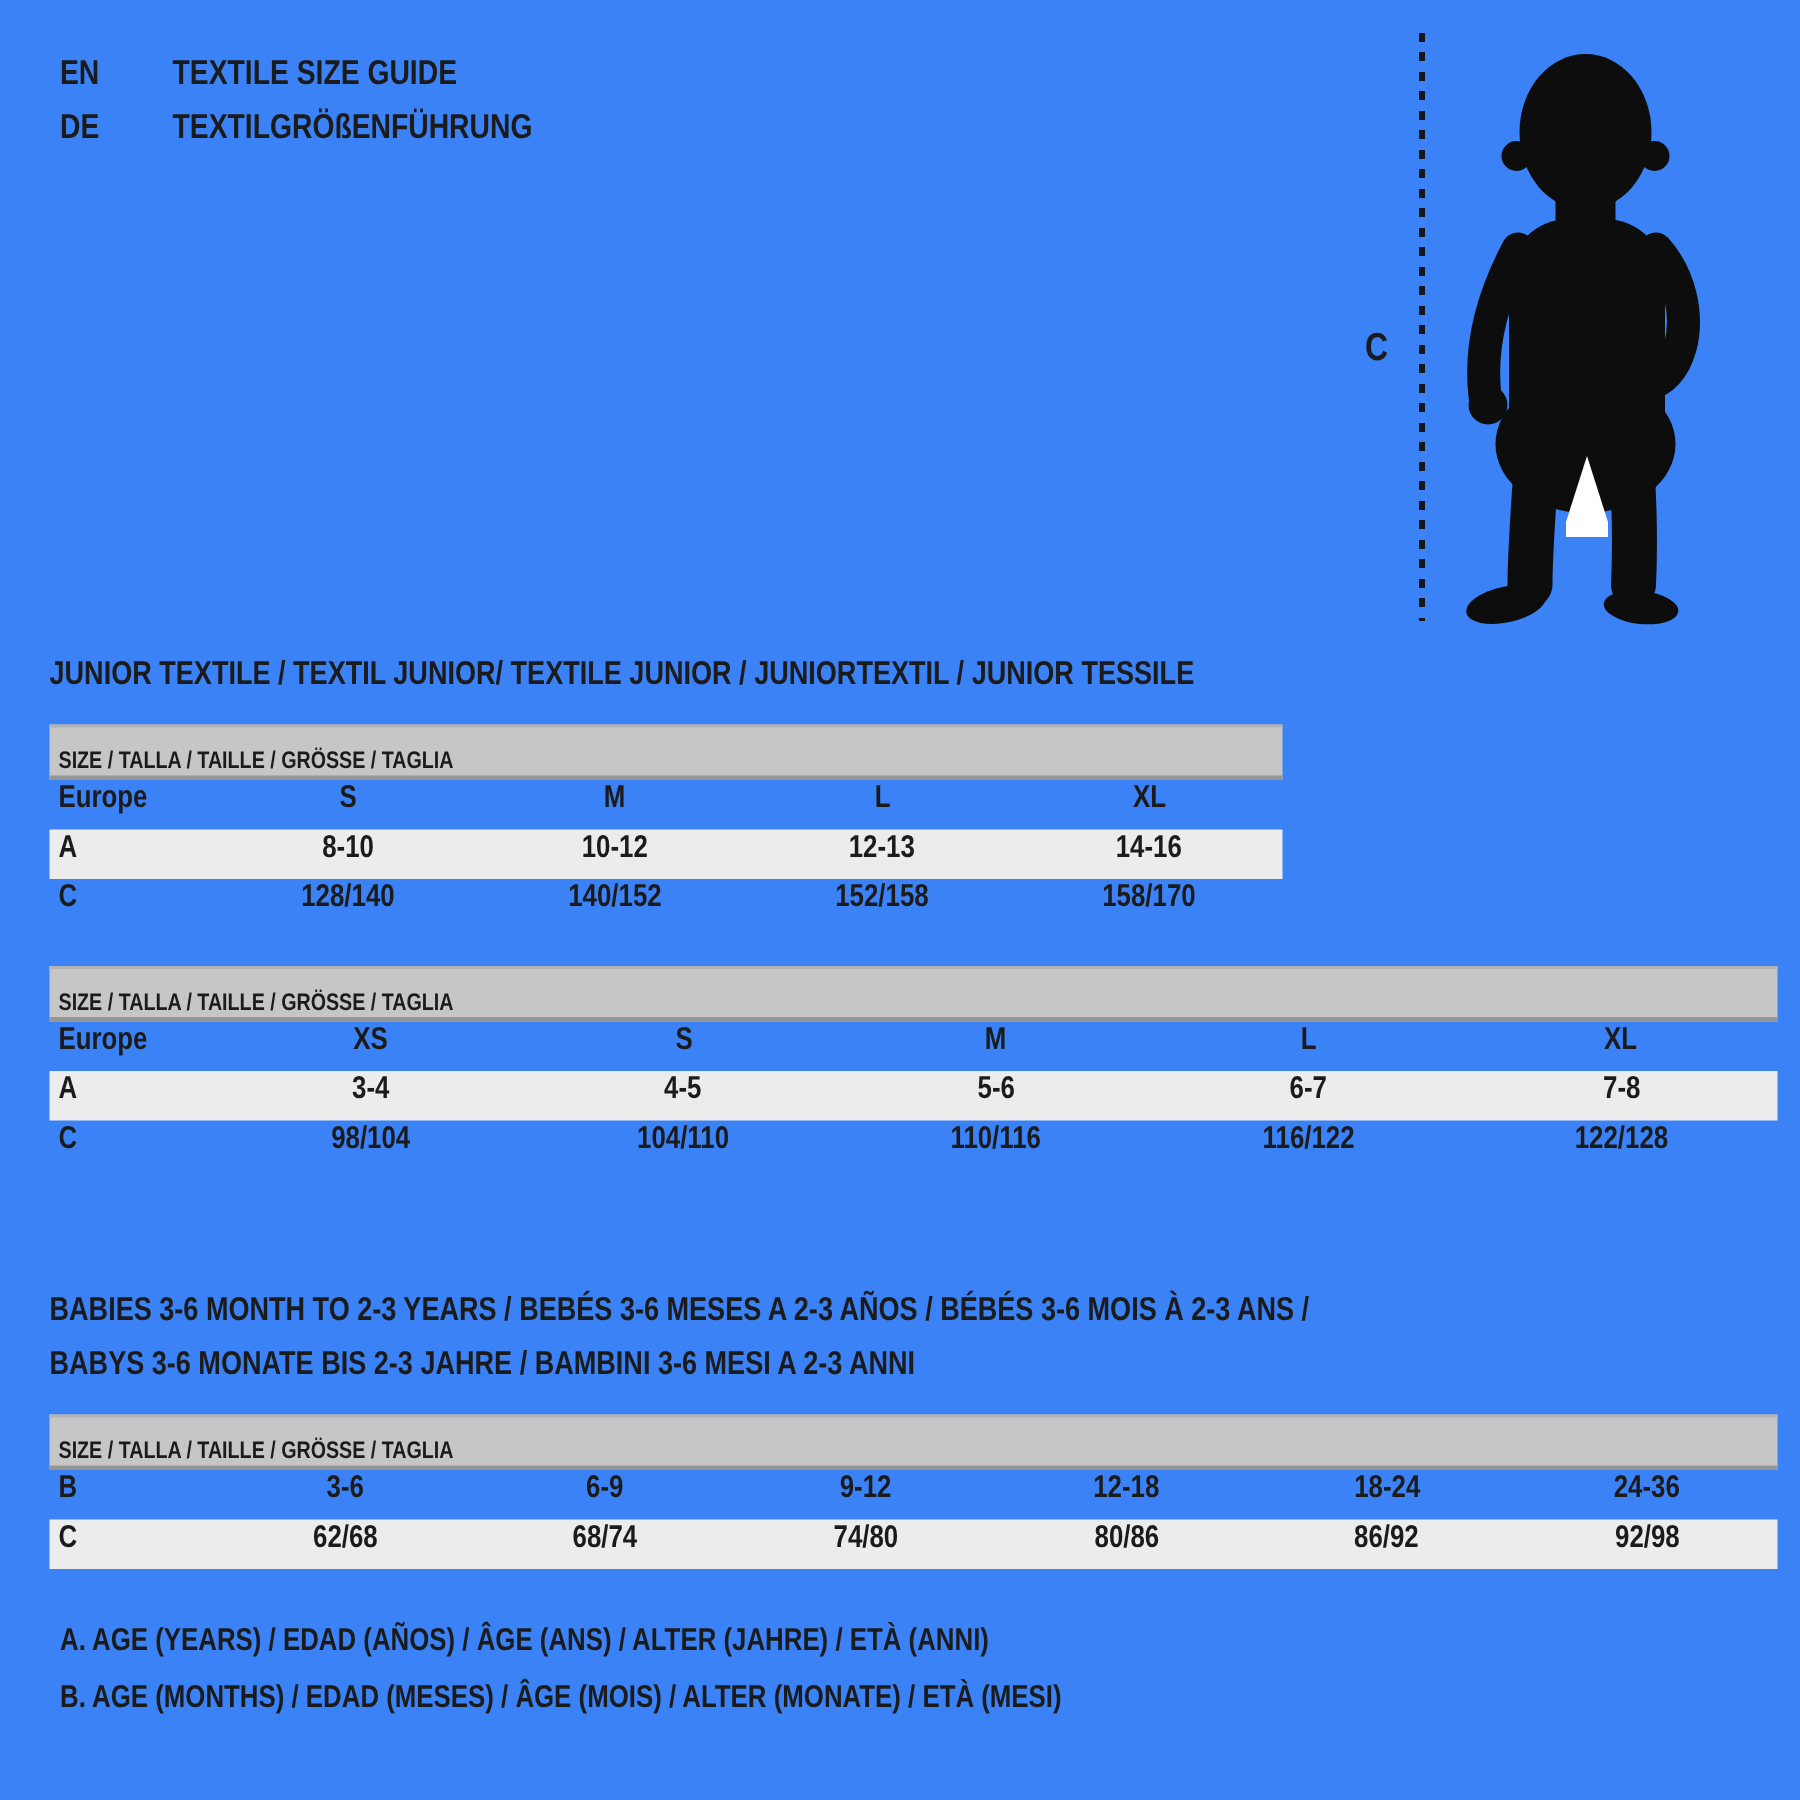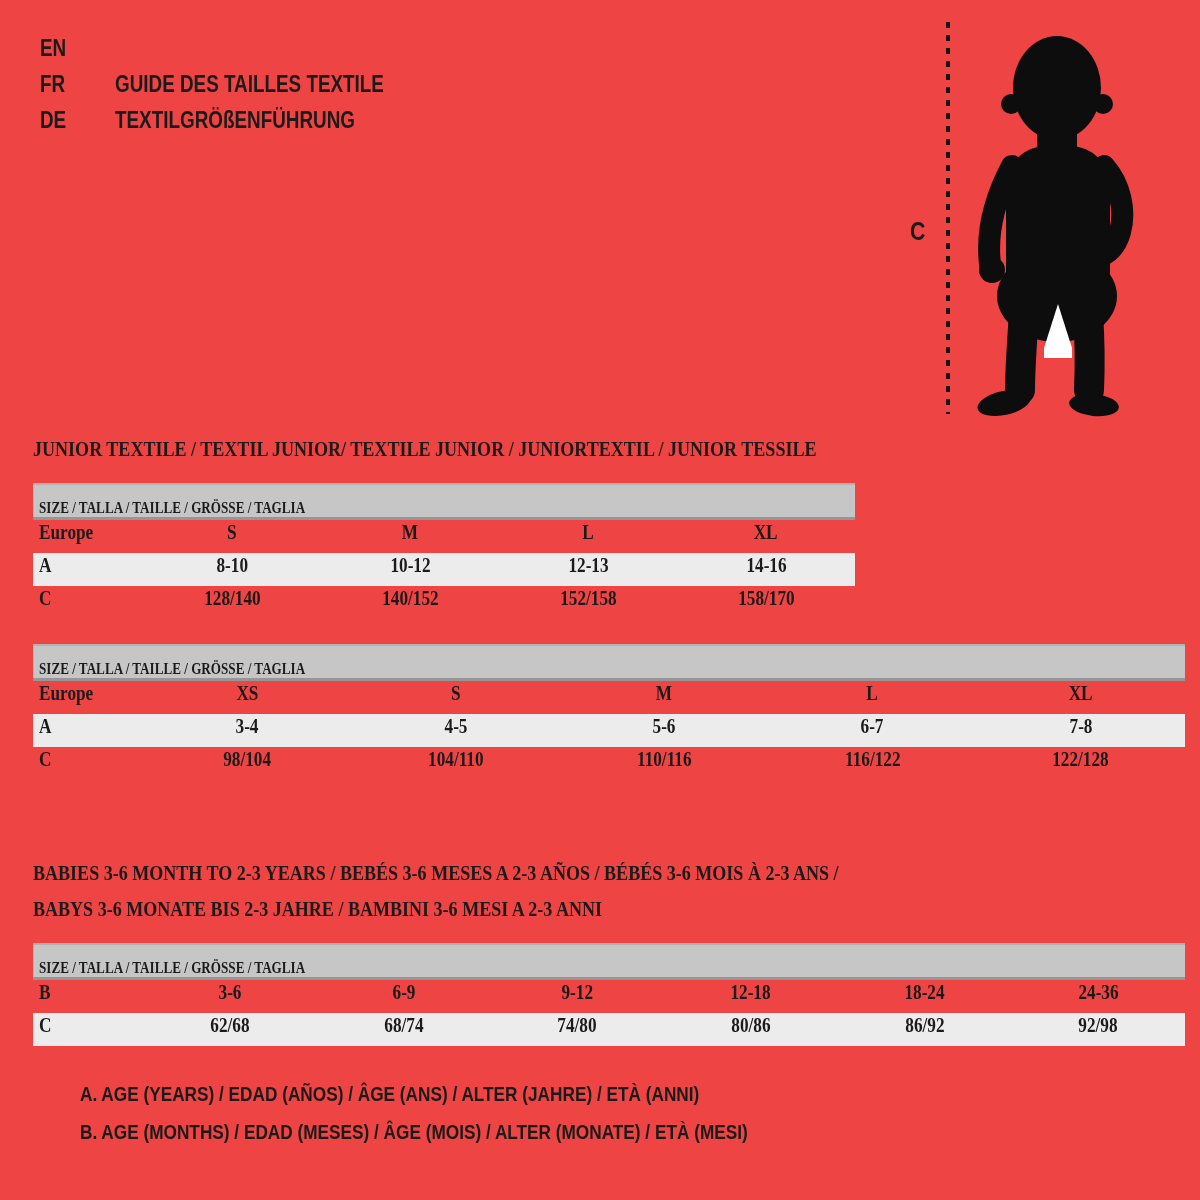--- a/index.html
+++ b/index.html
@@ -1,67 +1,64 @@
 <!DOCTYPE html>
 <html><head>
 <meta charset="utf-8">
 <style>
   * { margin:0; padding:0; box-sizing:border-box; }
   html,body { background:#ffffff; }
   body { font-family:"Liberation Sans","DejaVu Sans",sans-serif; font-weight:bold; color:#1b1b1b; }
-  #canvas { position:relative; width:1200px; height:1200px; background:#ef4444; overflow:hidden; }
+  #canvas { position:relative; width:1200px; height:1200px; background:#3b82f6; overflow:hidden; }
   .abs { position:absolute; }
 
   
   .cond { display:inline-block; transform:scaleX(0.82); white-space:nowrap; }
   .o-left { transform-origin:0 50%; }
   .o-center { transform-origin:50% 50%; }
 
   
   .lang-block { left:40px; top:30px; }
   .lang-row { display:flex; line-height:36px; font-size:23px; }
   .lang-code { width:75px; }
 
   
   .measure-line { left:946px; top:22px; width:4px; height:392px;
     background:repeating-linear-gradient(to bottom,#161616 0 6px,transparent 6px 13px); }
   .measure-label { left:910px; top:216px; font-size:26px; }
   .baby-svg { left:962px; top:18px; }
 
   
-  .ttable { left:33px;font-family:Liberation Serif, serif; }
+  .ttable { left:33px; }
   .t1 { top:437px; width:822px; }
   .t2 { top:644px; width:1152px; }
   .t3 { top:855px; width:1152px; }
   .ttitle { font-size:22px; line-height:24px; margin-bottom:22px; }
   .ttitle3 { font-size:22px; line-height:36px; margin-bottom:16px; }
   .subsm { font-size:70%; vertical-align:-4px; }
   .thead { height:37px; background:#c6c6c6; border-top:2px solid #b2b2b2; border-bottom:3px solid #969696;
     display:flex; align-items:flex-end; padding-left:6px; font-size:16px; }
   .trow { height:33px; display:flex; align-items:flex-start; font-size:21px; }
   .trow.alt { background:#ececec; }
   .cell { flex:1; text-align:center; }
   .cell.rlabel { flex:0 0 110px; text-align:left; padding-left:6px; }
 
   
-  .legend { left:40px; top:1075px;margin-left:40px; }
+  .legend { left:40px; top:1075px; }
   .legend-line { font-size:21px; line-height:38px; }
 </style>
 </head>
 <body>
 
 <div id="canvas">
 
   <div class="abs lang-block">
     <div class="lang-row">
       <span class="lang-code"><span class="cond o-left">EN</span></span>
-    </div>
-    <div class="lang-row">
-      <span class="lang-code"><span class="cond o-left">FR</span></span>
-      <span><span class="cond o-left">GUIDE DES TAILLES TEXTILE</span></span>
+      <span><span class="cond o-left">TEXTILE SIZE GUIDE</span></span>
     </div>
     <div class="lang-row">
       <span class="lang-code"><span class="cond o-left">DE</span></span>
       <span><span class="cond o-left">TEXTILGRÖßENFÜHRUNG</span></span>
     </div>
   </div>
 
   <div class="abs measure-line"></div>
   <div class="abs measure-label"><span class="cond o-left">C</span></div>
   <svg class="abs baby-svg" width="180" height="400" viewBox="0 0 180 400">

